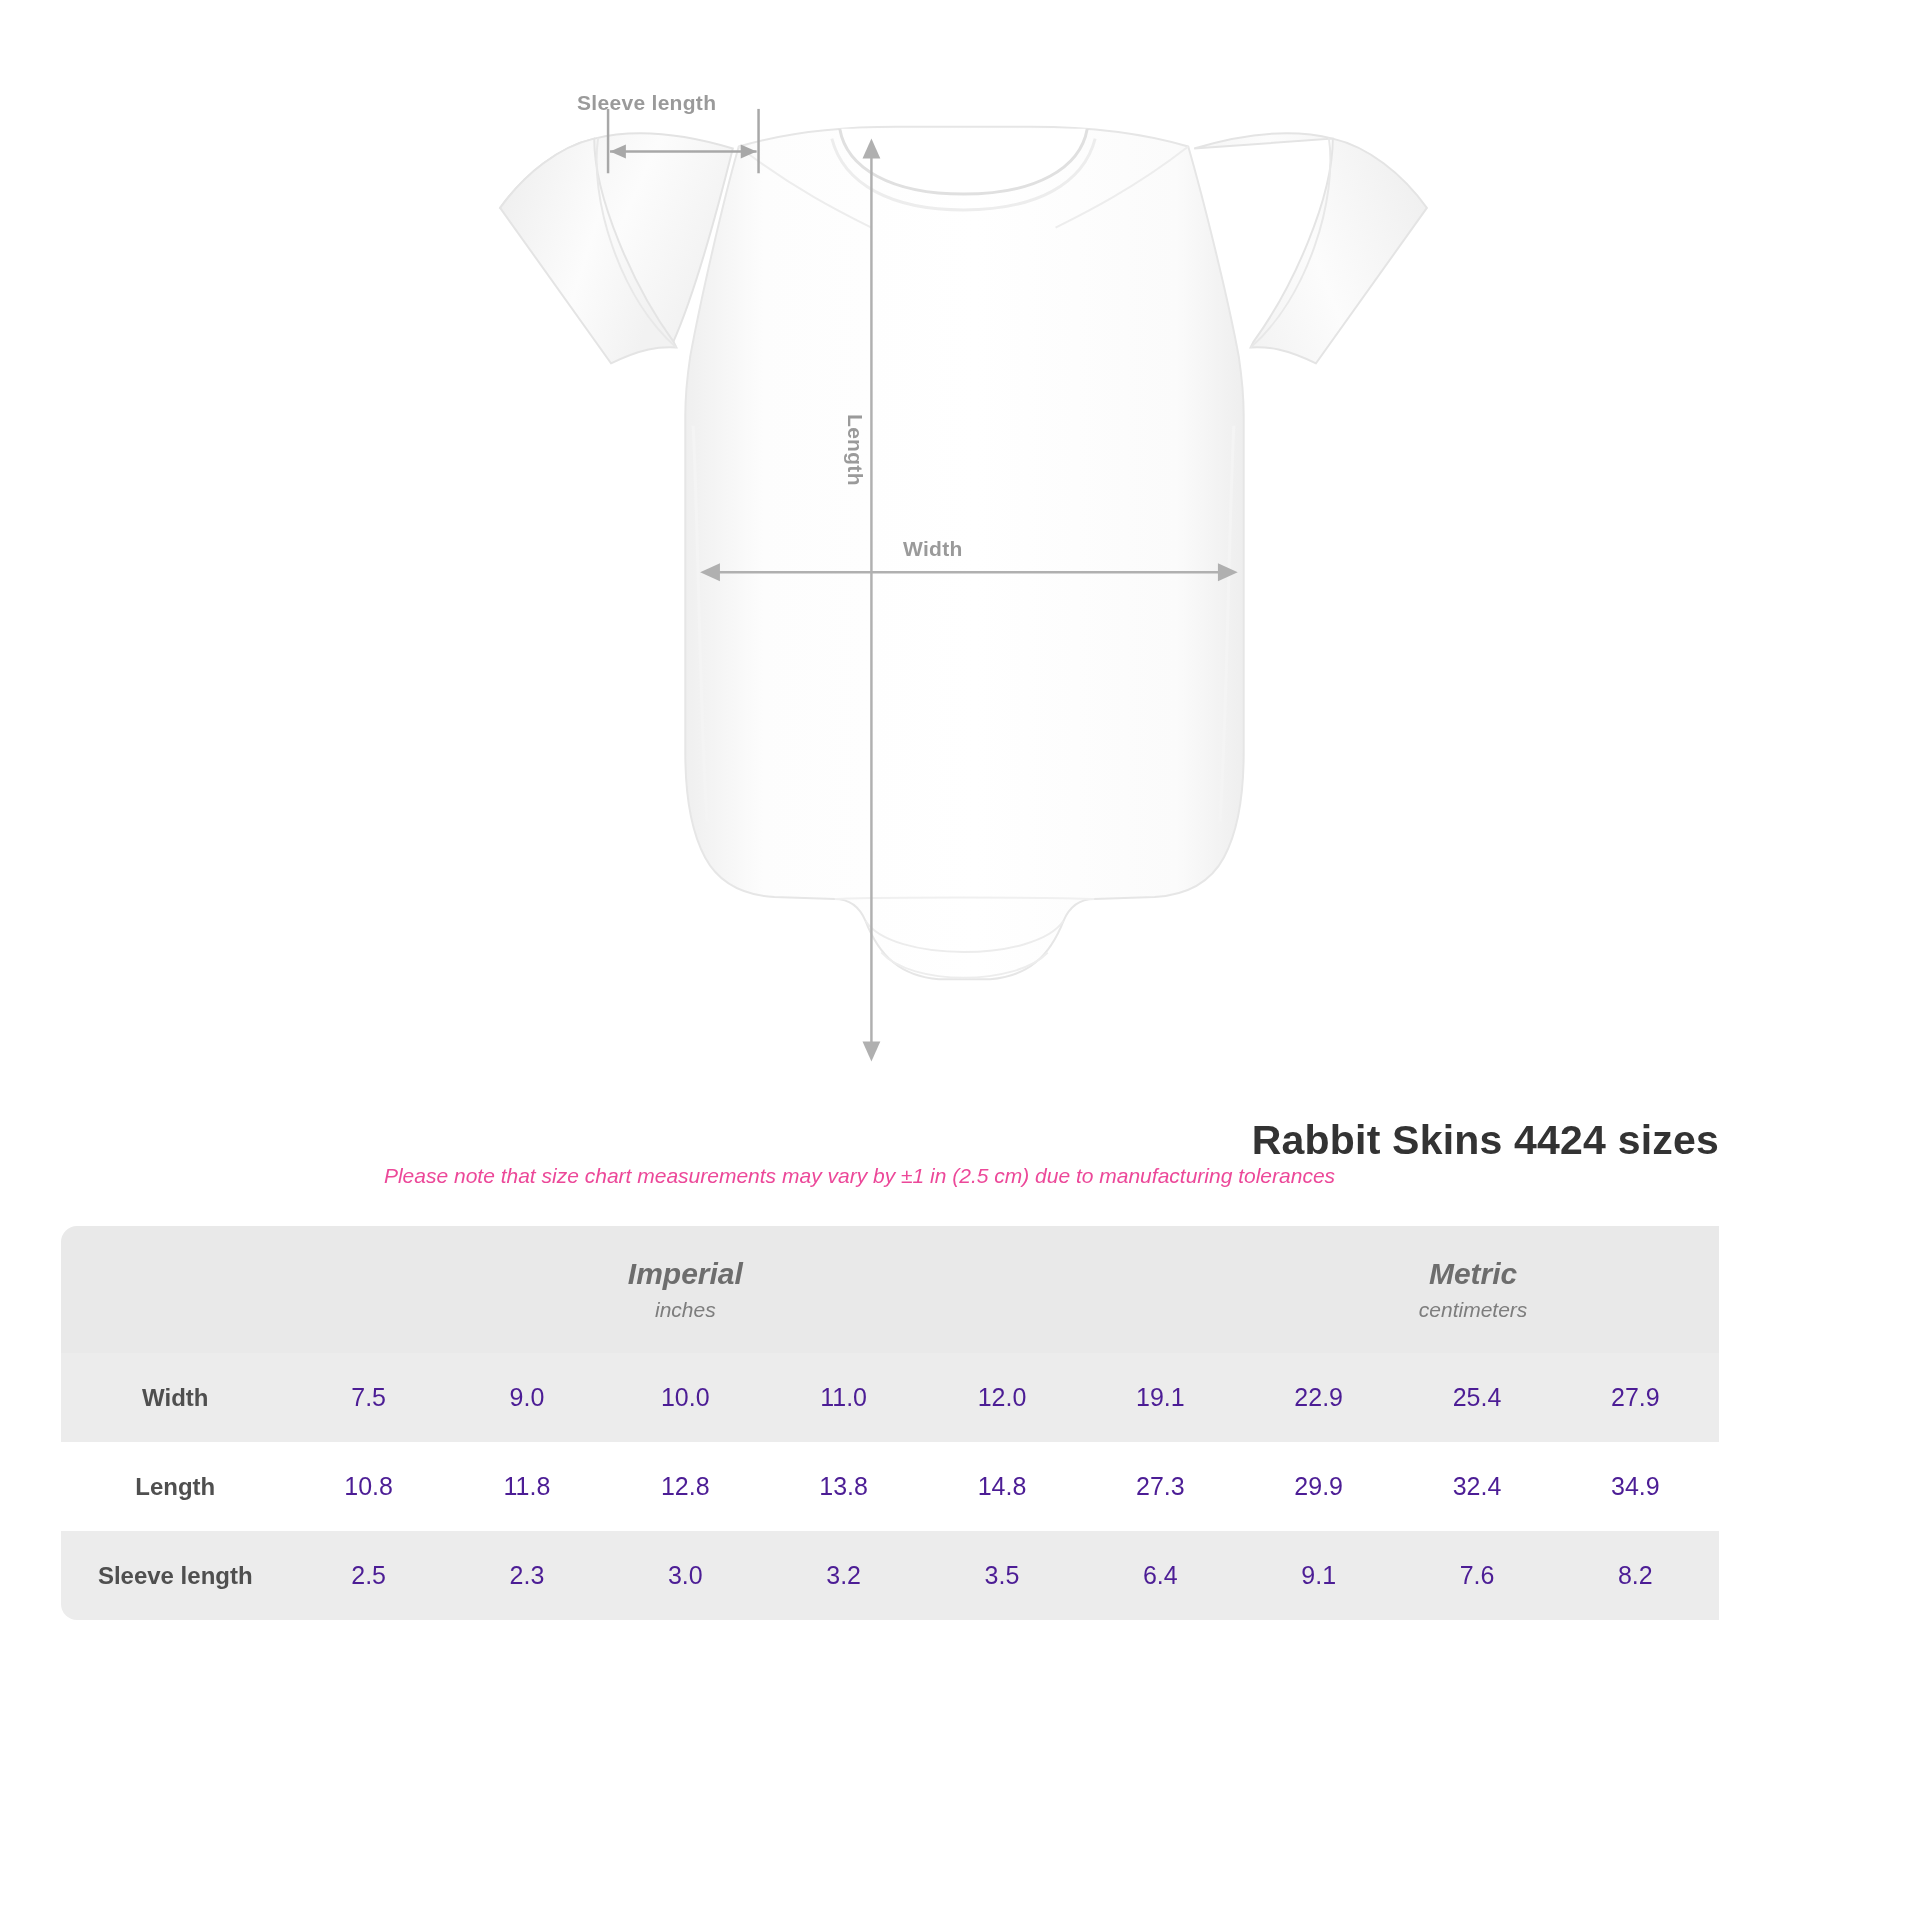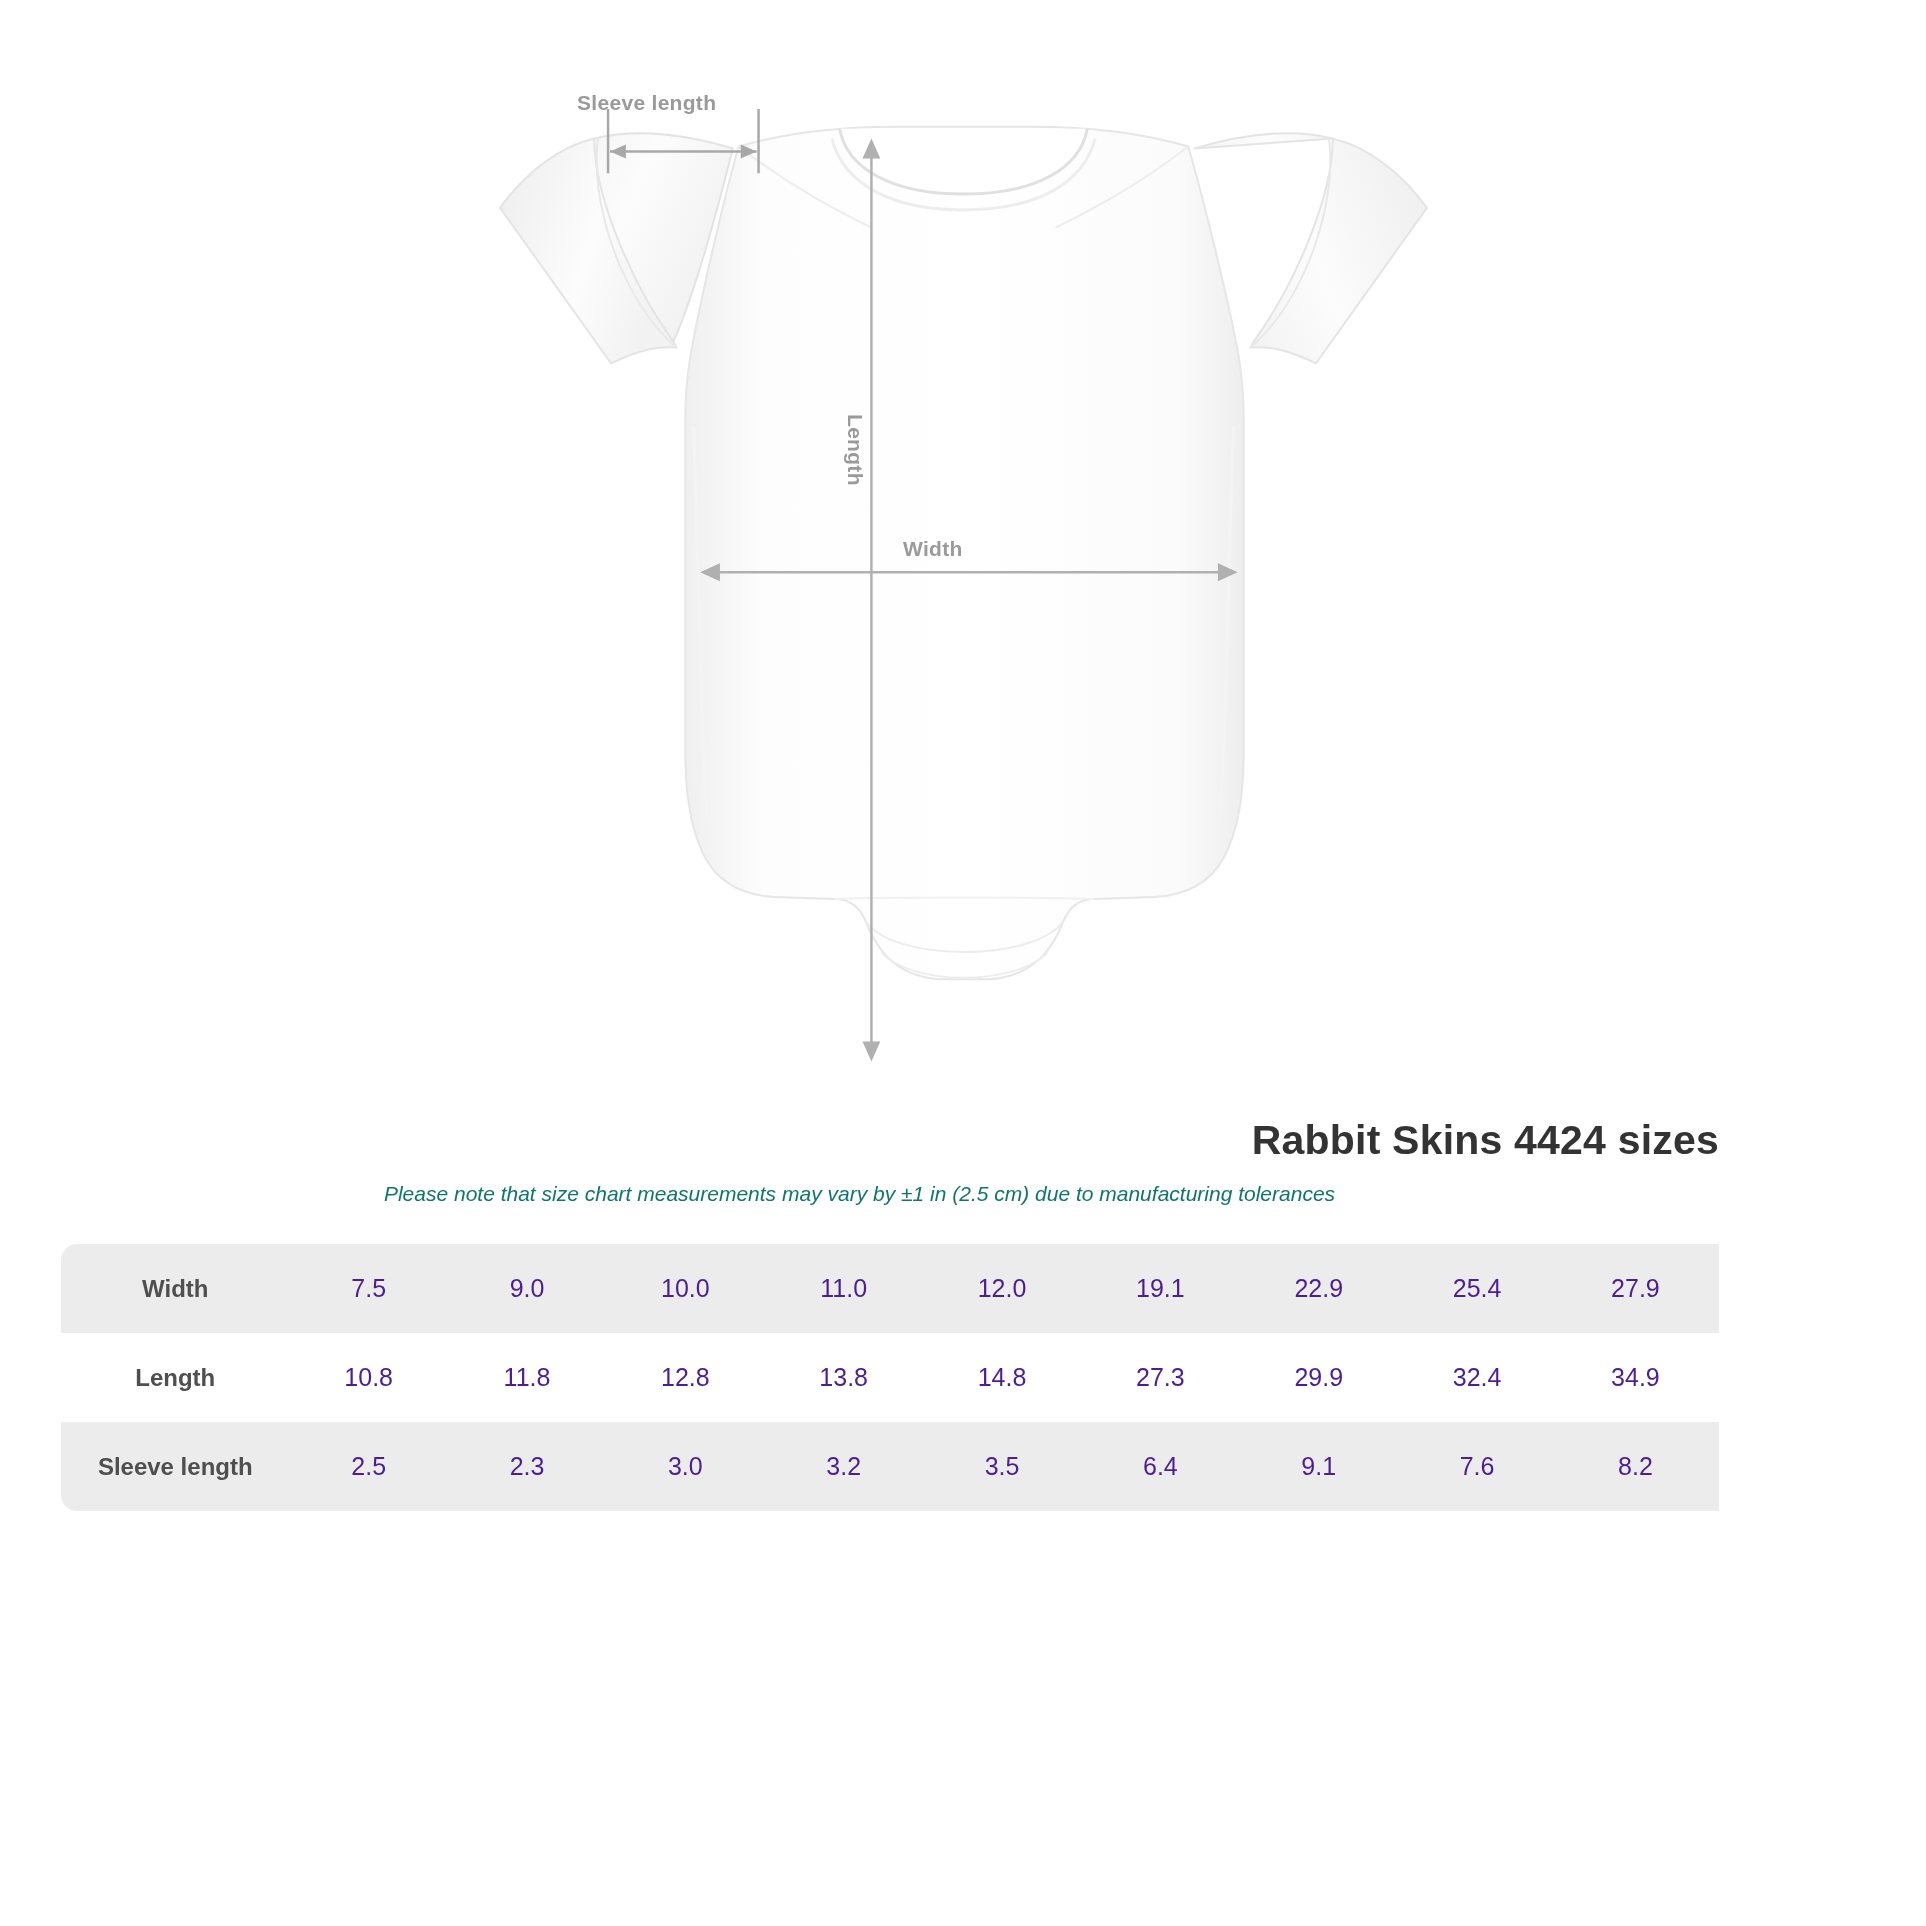--- a/index.html
+++ b/index.html
@@ -61,22 +61,21 @@
     font-size: 41px;
     font-weight: bold;
     color: #333333;
     margin: 0;
     letter-spacing: 0.2px;
     text-align: right;
   }
   .chart-note {
     font-size: 21px;
     font-style: italic;
-    color: #0f766e;
-    margin-top: 18px;
+    color: #ec4899;
   }
 
   
   .table-wrap {
     margin: 38px 61px 0 61px;
   }
   table.size-table {
     width: 1804px;
     border-collapse: collapse;
     table-layout: fixed;
@@ -243,20 +242,31 @@
           <col style="width:158px">
           <col style="width:158px">
           <col style="width:158px">
         <col style="width:158px">
           <col style="width:158px">
           <col style="width:158px">
           <col style="width:158px">
           <col style="width:150px">
       </colgroup>
       <tbody>
+        <tr class="unit-head">
+          <td></td>
+          <td colspan="5">
+            <div class="system">Imperial</div>
+            <div class="unit">inches</div>
+          </td>
+          <td colspan="5">
+            <div class="system">Metric</div>
+            <div class="unit">centimeters</div>
+          </td>
+        </tr>
 
 
         <tr class="data shaded">
           <td class="rowlabel">Width</td>
           <td>7.5</td>
           <td>9.0</td>
           <td>10.0</td>
           <td>11.0</td>
           <td>12.0</td>
           <td>19.1</td>

